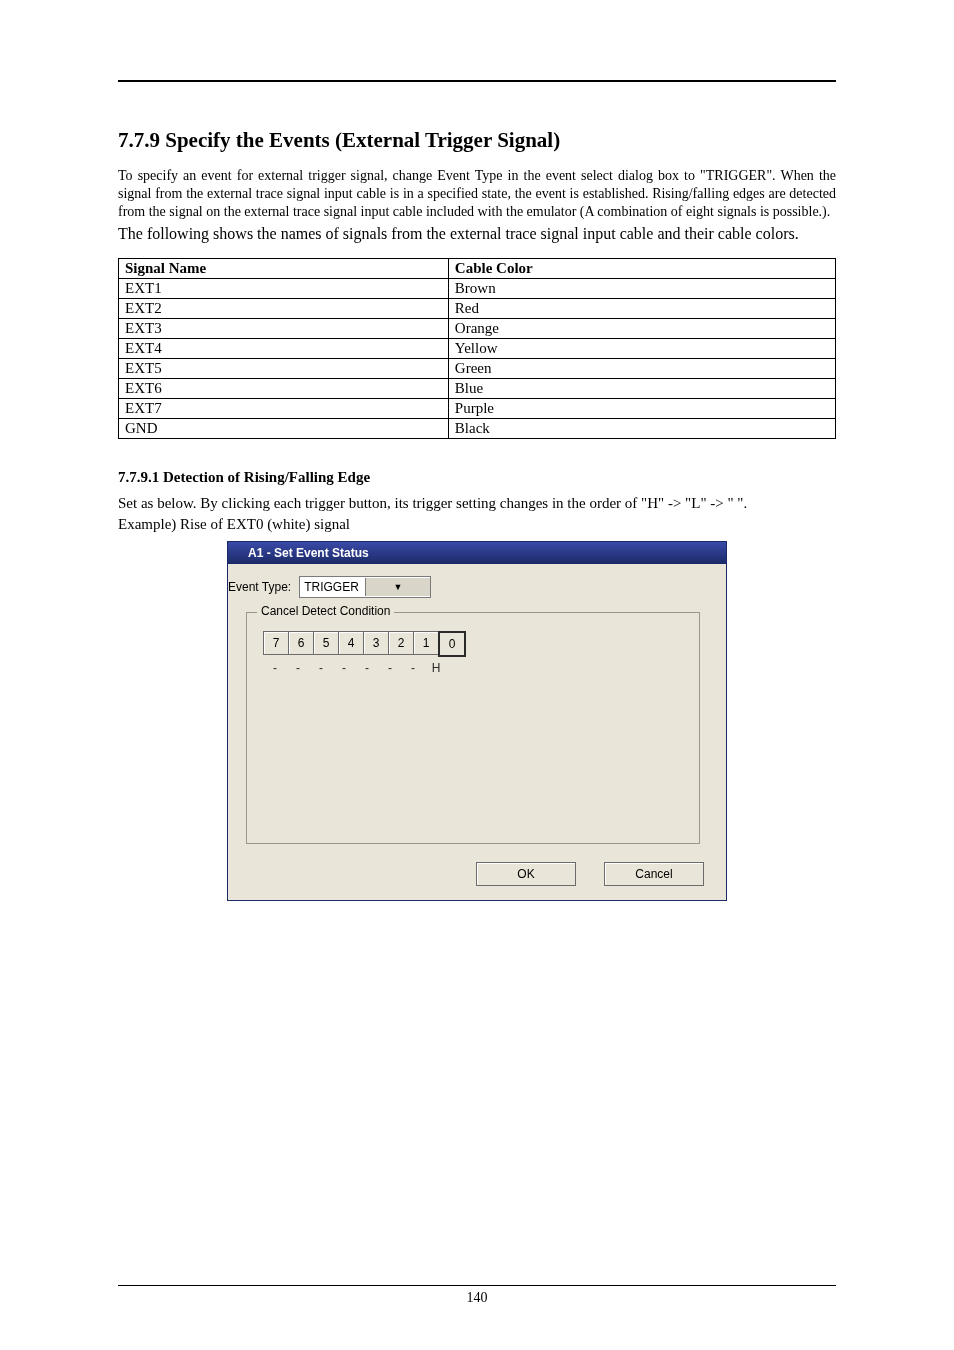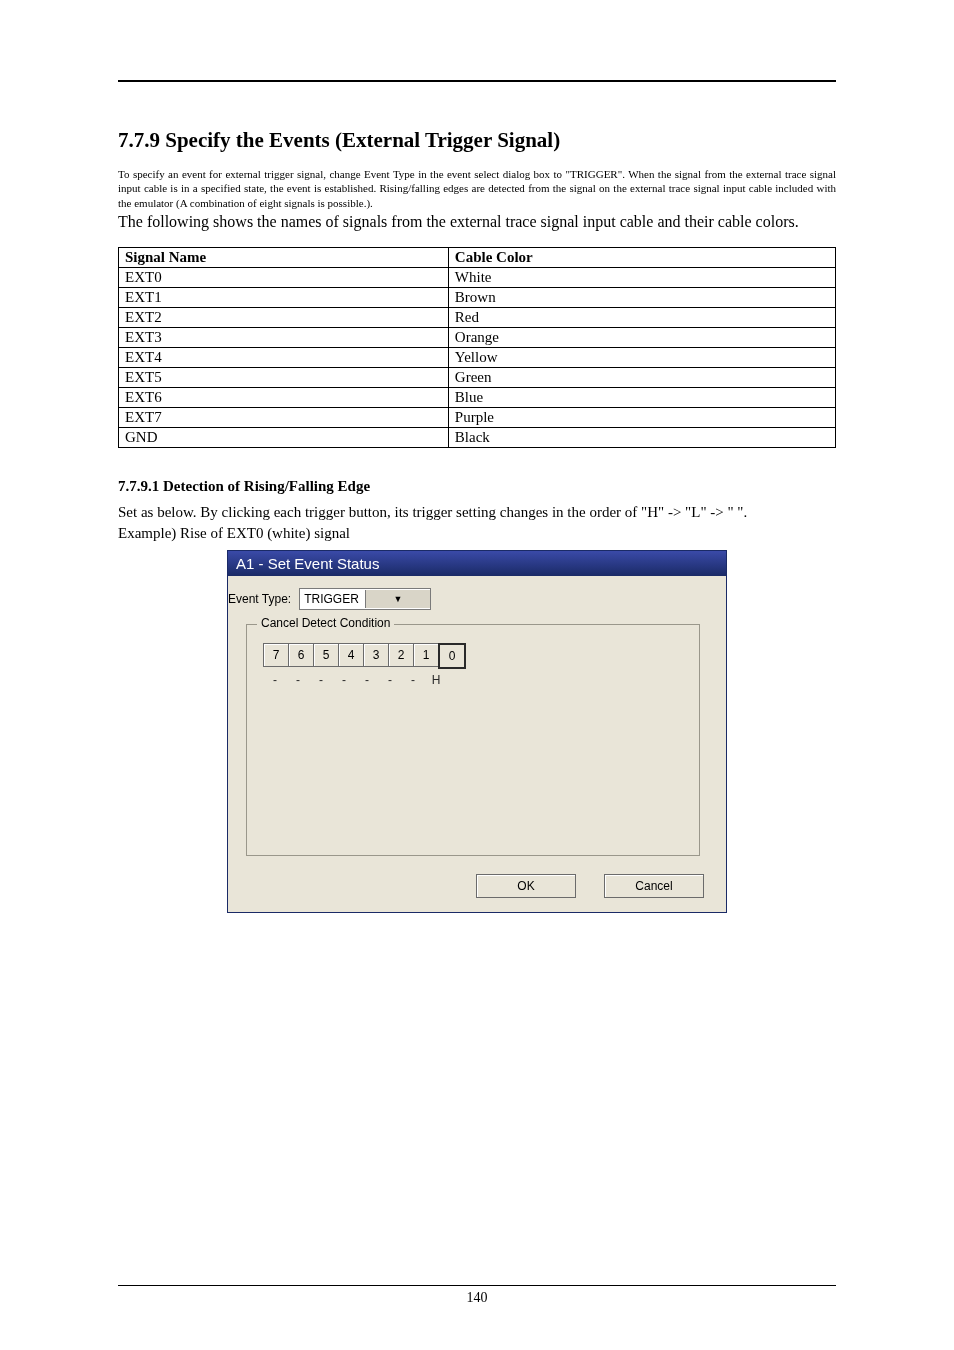--- a/index.html
+++ b/index.html
@@ -9,21 +9,21 @@
     padding:80px 118px 0 118px;
     font-family:"Times New Roman","Century",serif;
     color:#000;
     position:relative;
   }
   .top-rule{border-top:2px solid #000;height:0;margin-bottom:46px;}
   h2.section{
     font-family:"Century","Times New Roman",serif;
     font-weight:bold;font-size:21px;margin:12px 0 14px 0;
   }
-  p.body{font-size:11px;line-height:1.30;margin:0 0 2px 0;text-align:justify;}
+  p.body{font-size:14px;line-height:1.30;margin:0 0 2px 0;text-align:justify;}
   p.body2{font-size:16px;line-height:1.30;margin:0 0 14px 0;text-align:justify;}
   table.sig{
     border-collapse:collapse;width:100%;margin-top:6px;margin-bottom:30px;
     font-size:15px;
   }
   table.sig th,table.sig td{
     border:1px solid #000;padding:1px 6px;text-align:left;font-weight:normal;
   }
   table.sig th{font-weight:bold;font-family:"Century","Times New Roman",serif;}
   h3.sub{font-family:"Century","Times New Roman",serif;font-weight:bold;font-size:15px;margin:0 0 9px 0;}
@@ -31,22 +31,22 @@
   
   .dlg{
     width:498px;margin:8px auto 0 auto;
     border:1px solid #1a2a66;
     background:#e9e5d8;
     font-family:"Tahoma","MS Sans Serif",sans-serif;
     font-size:12px;color:#000;
   }
   .dlg-title{
     background:linear-gradient(#3a4aa8,#1a2a66);
-    color:#fff;font-weight:normal;font-size:15px;
-    padding:4px 8px;
+    color:#fff;font-weight:bold;font-size:12px;
+    padding:4px 20px;
   }
   .dlg-body{padding:12px 16px 8px 0;}
   .row{display:flex;align-items:center;gap:8px;margin-bottom:14px;}
   .combo{
     display:inline-flex;align-items:center;
     background:#fff;border:1px solid #7a7a7a;
     height:20px;width:130px;font-size:12px;
   }
   .combo span{flex:1;padding:0 4px;}
   .combo .arrow{
@@ -97,24 +97,20 @@
   <p class="body2">The following shows the names of signals from the external trace signal input cable and their cable colors.</p>
 
   <table class="sig">
     <thead>
       <tr>
         <th style="width:46%;">Signal Name</th>
         <th>Cable Color</th>
       </tr>
     </thead>
     <tbody>
-      <tr>
-          <td>EXT0</td>
-          <td>White</td>
-        </tr>
       <tr>
           <td>EXT1</td>
           <td>Brown</td>
         </tr>
       <tr>
           <td>EXT2</td>
           <td>Red</td>
         </tr>
       <tr>
           <td>EXT3</td>

